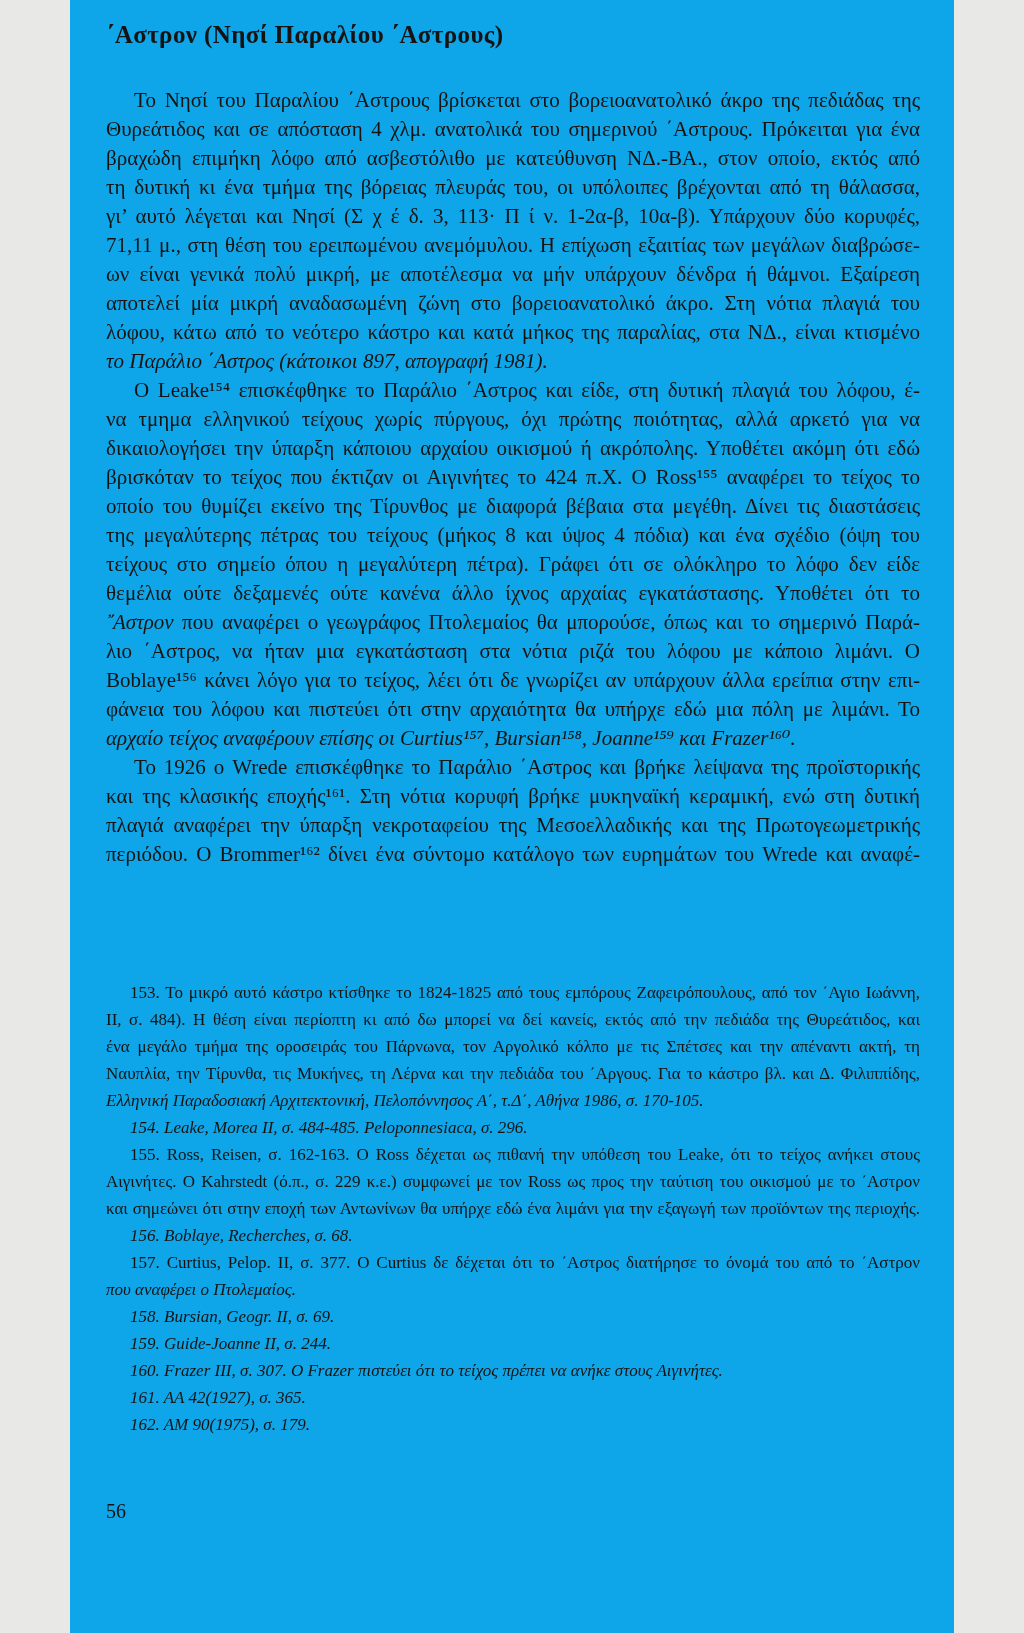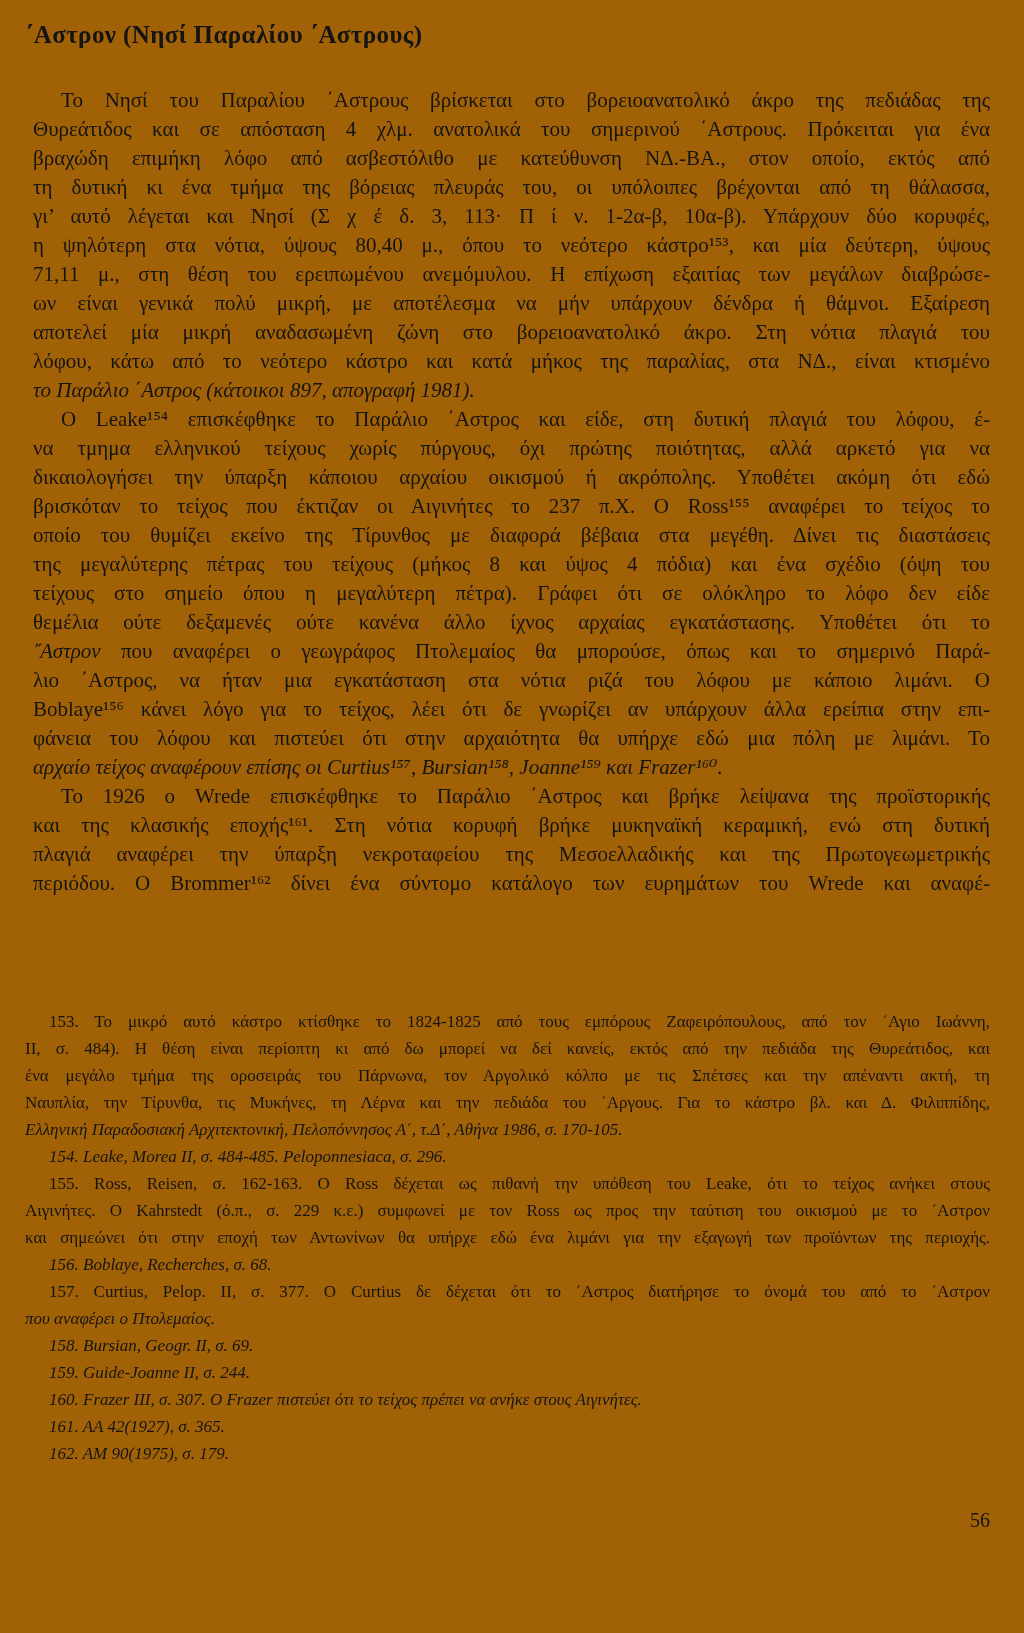--- a/index.html
+++ b/index.html
@@ -2,44 +2,43 @@
 <html lang="el"><head>
 <meta charset="utf-8">
 <style>
   html, body {
     margin: 0;
     padding: 0;
     background: #e8e8e6;
   }
   .page {
     position: relative;
-    width: 1024px;
+    width: 884px;
     height: 1633px;
     margin: 0 auto;
-    background: #a16207;
+    background: #0ea5e9;
     color: #161412;
     font-family: "Liberation Serif", "DejaVu Serif", serif;
     box-sizing: border-box;
-    padding: 18px 34px 0 25px;
+    padding: 18px 34px 0 36px;
     overflow: hidden;
   }
   .title {
     font-size: 25px;
     line-height: 34px;
     font-weight: bold;
     letter-spacing: 0.4px;
     margin: 0;
   }
   .body-text {
     margin-top: 34px;
   }
   .body-text .line {
     font-size: 21px;
     line-height: 29px;
-    margin-left: 8px;
   }
   .line {
     text-align: justify;
     text-align-last: justify;
     white-space: normal;
   }
   .line.last {
     text-align-last: left;
     font-style: italic;
   }
@@ -53,50 +52,49 @@
     font-size: 17px;
     line-height: 27px;
   }
   .footnotes .line.first {
     text-indent: 24px;
   }
   .italic {
     font-style: italic;
   }
   .pageno {
-    margin-top: 40px;
-    text-align: right;
+    margin-top: 60px;
+    text-align: left;
     font-size: 20px;
     line-height: 26px;
   }
 </style>
 </head>
 <body>
 
 <div class="page">
   <h1 class="title">΄Αστρον (Νησί Παραλίου ΄Αστρους)</h1>
   <div class="body-text" id="body-text">
       <div class="paragraph">
         <div class="line first"><span>Το Νησί του Παραλίου ΄Αστρους βρίσκεται στο βορειοανατολικό άκρο της πεδιάδας της</span></div>
         <div class="line"><span>Θυρεάτιδος και σε απόσταση 4 χλμ. ανατολικά του σημερινού ΄Αστρους. Πρόκειται για ένα</span></div>
         <div class="line"><span>βραχώδη επιμήκη λόφο από ασβεστόλιθο με κατεύθυνση ΝΔ.-ΒΑ., στον οποίο, εκτός από</span></div>
         <div class="line"><span>τη δυτική κι ένα τμήμα της βόρειας πλευράς του, οι υπόλοιπες βρέχονται από τη θάλασσα,</span></div>
         <div class="line"><span>γι’ αυτό λέγεται και Νησί  (Σ χ έ δ.  3, 113·  Π ί ν.  1-2α-β, 10α-β). Υπάρχουν δύο κορυφές,</span></div>
-        <div class="line"><span>η ψηλότερη στα νότια, ύψους 80,40 μ., όπου το νεότερο κάστρο¹⁵³, και μία δεύτερη, ύψους</span></div>
         <div class="line"><span>71,11 μ., στη θέση του ερειπωμένου ανεμόμυλου. Η επίχωση εξαιτίας των μεγάλων διαβρώσε-</span></div>
         <div class="line"><span>ων είναι γενικά πολύ μικρή, με αποτέλεσμα να μήν υπάρχουν δένδρα ή θάμνοι. Εξαίρεση</span></div>
         <div class="line"><span>αποτελεί μία μικρή αναδασωμένη ζώνη στο βορειοανατολικό άκρο. Στη νότια πλαγιά του</span></div>
         <div class="line"><span>λόφου, κάτω από το νεότερο κάστρο και κατά μήκος της παραλίας, στα ΝΔ., είναι κτισμένο</span></div>
         <div class="line last"><span>το Παράλιο ΄Αστρος (κάτοικοι 897, απογραφή 1981).</span></div>
       </div>
       <div class="paragraph">
         <div class="line first"><span>Ο Leake¹⁵⁴ επισκέφθηκε το Παράλιο ΄Αστρος και είδε, στη δυτική πλαγιά του λόφου, έ-</span></div>
         <div class="line"><span>να τμημα ελληνικού τείχους χωρίς πύργους, όχι πρώτης ποιότητας, αλλά αρκετό για να</span></div>
         <div class="line"><span>δικαιολογήσει την ύπαρξη κάποιου αρχαίου οικισμού ή ακρόπολης. Υποθέτει ακόμη ότι εδώ</span></div>
-        <div class="line"><span>βρισκόταν το τείχος που έκτιζαν οι Αιγινήτες το 237 π.Χ. Ο Ross¹⁵⁵ αναφέρει το τείχος το</span></div>
+        <div class="line"><span>βρισκόταν το τείχος που έκτιζαν οι Αιγινήτες το 424 π.Χ. Ο Ross¹⁵⁵ αναφέρει το τείχος το</span></div>
         <div class="line"><span>οποίο του θυμίζει εκείνο της Τίρυνθος με διαφορά βέβαια στα μεγέθη. Δίνει τις διαστάσεις</span></div>
         <div class="line"><span>της μεγαλύτερης πέτρας του τείχους (μήκος 8 και ύψος 4 πόδια) και ένα σχέδιο (όψη του</span></div>
         <div class="line"><span>τείχους στο σημείο όπου η μεγαλύτερη πέτρα). Γράφει ότι σε ολόκληρο το λόφο δεν είδε</span></div>
         <div class="line"><span>θεμέλια ούτε δεξαμενές ούτε κανένα άλλο ίχνος αρχαίας εγκατάστασης. Υποθέτει ότι το</span></div>
         <div class="line"><span class="italic">῎Αστρον</span><span> που αναφέρει ο γεωγράφος Πτολεμαίος θα μπορούσε, όπως και το σημερινό Παρά-</span></div>
         <div class="line"><span>λιο ΄Αστρος, να ήταν μια εγκατάσταση στα νότια ριζά του λόφου με κάποιο λιμάνι. Ο</span></div>
         <div class="line"><span>Boblaye¹⁵⁶ κάνει λόγο για το τείχος, λέει ότι δε γνωρίζει αν υπάρχουν άλλα ερείπια στην επι-</span></div>
         <div class="line"><span>φάνεια του λόφου και πιστεύει ότι στην αρχαιότητα θα υπήρχε εδώ μια πόλη με λιμάνι. Το</span></div>
         <div class="line last"><span>αρχαίο τείχος αναφέρουν επίσης οι Curtius¹⁵⁷, Bursian¹⁵⁸, Joanne¹⁵⁹ και Frazer¹⁶⁰.</span></div>
       </div>

